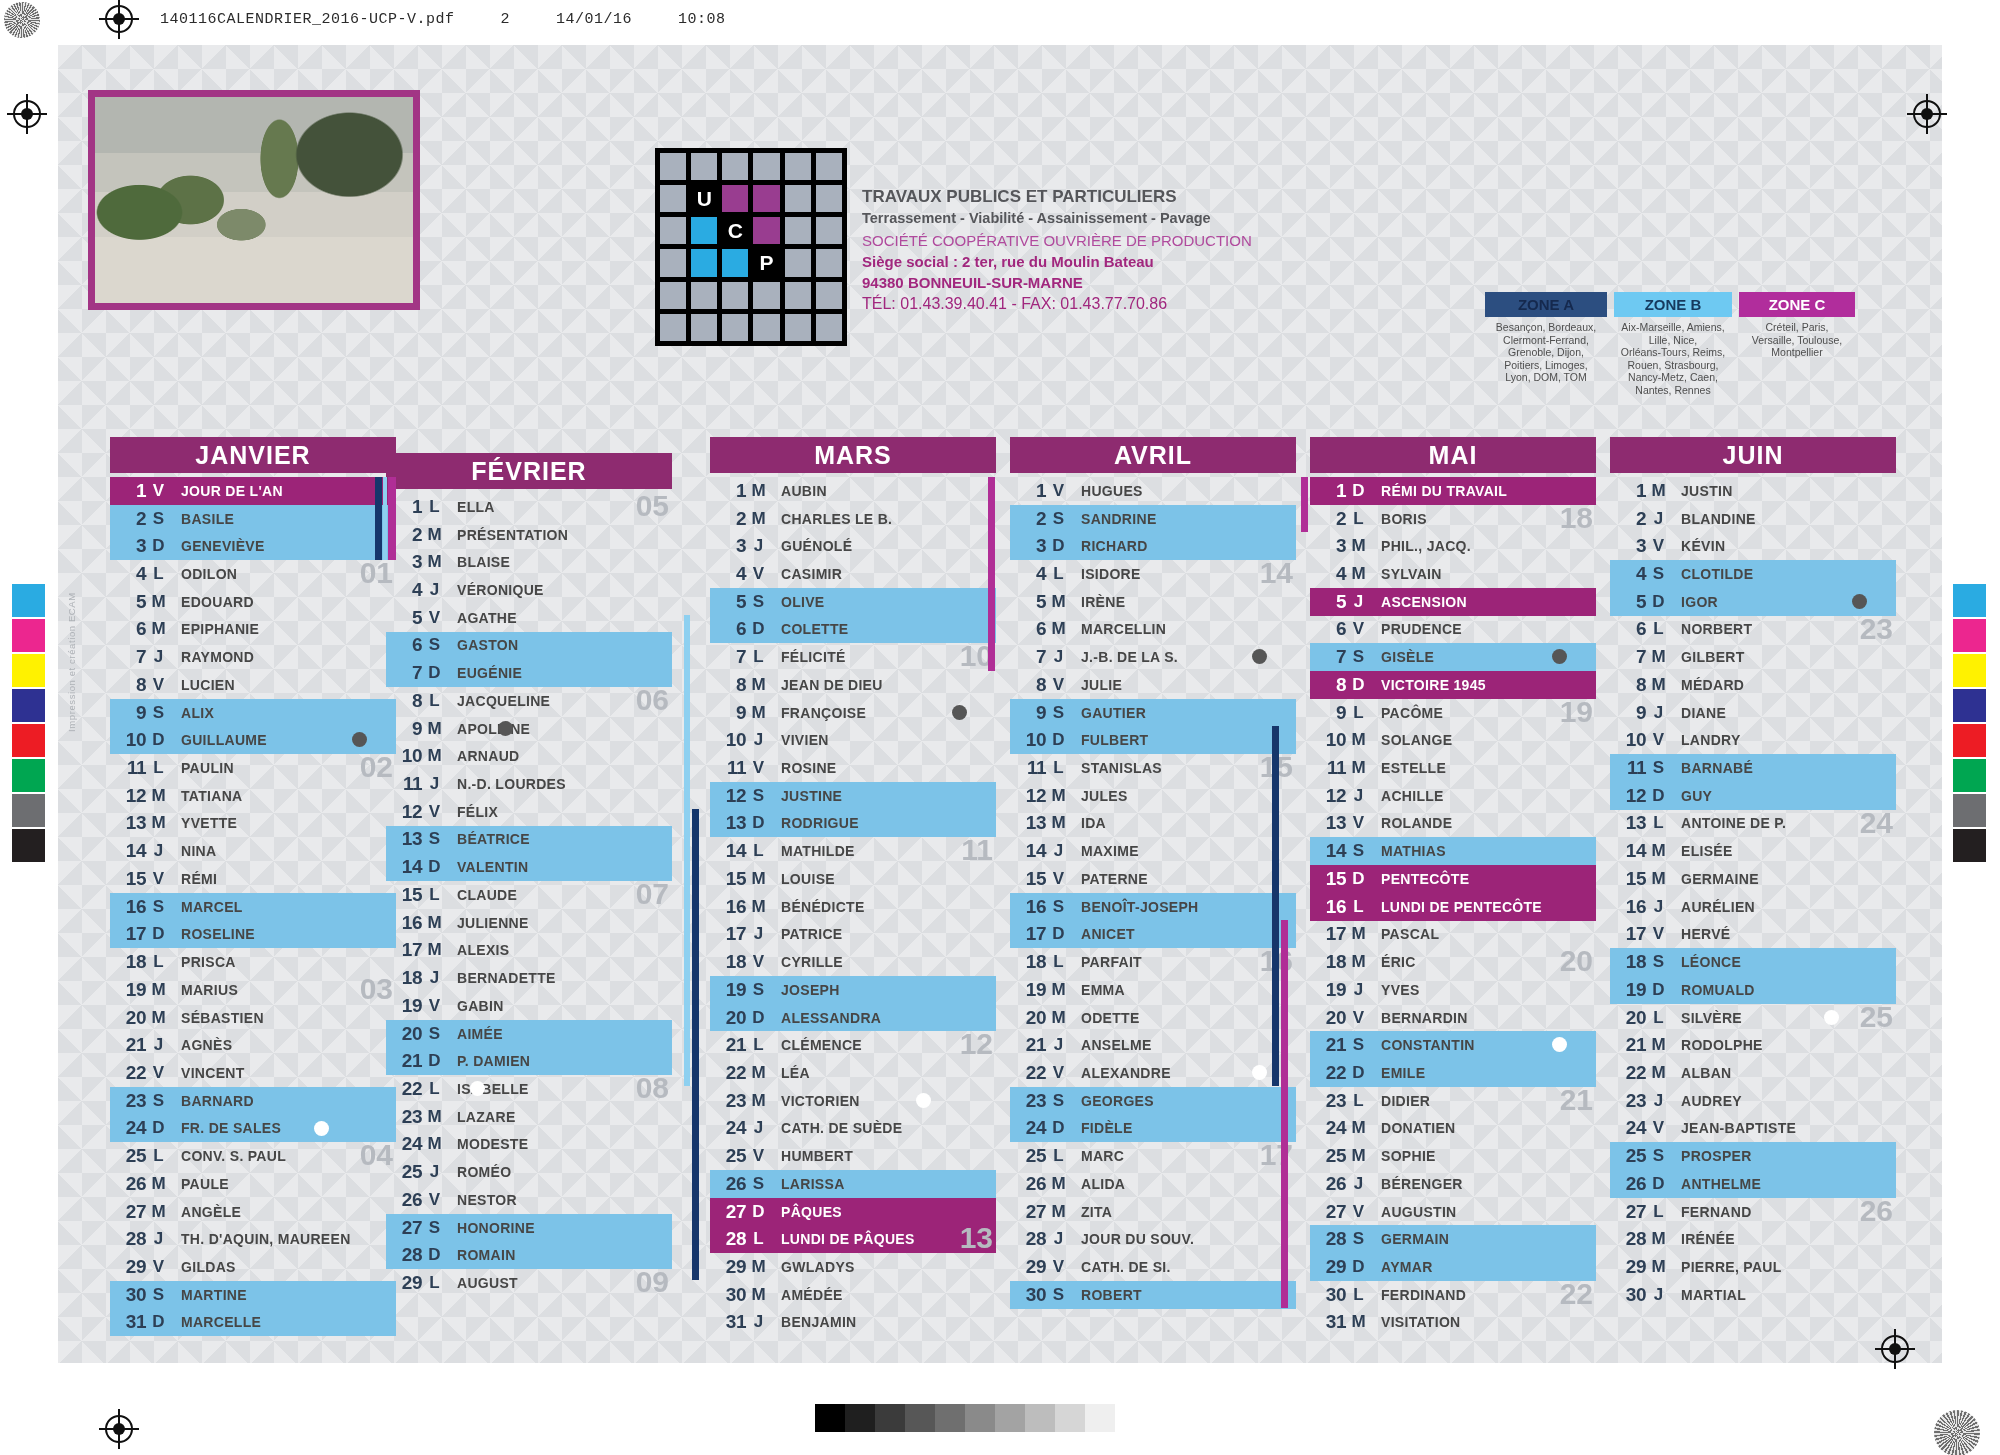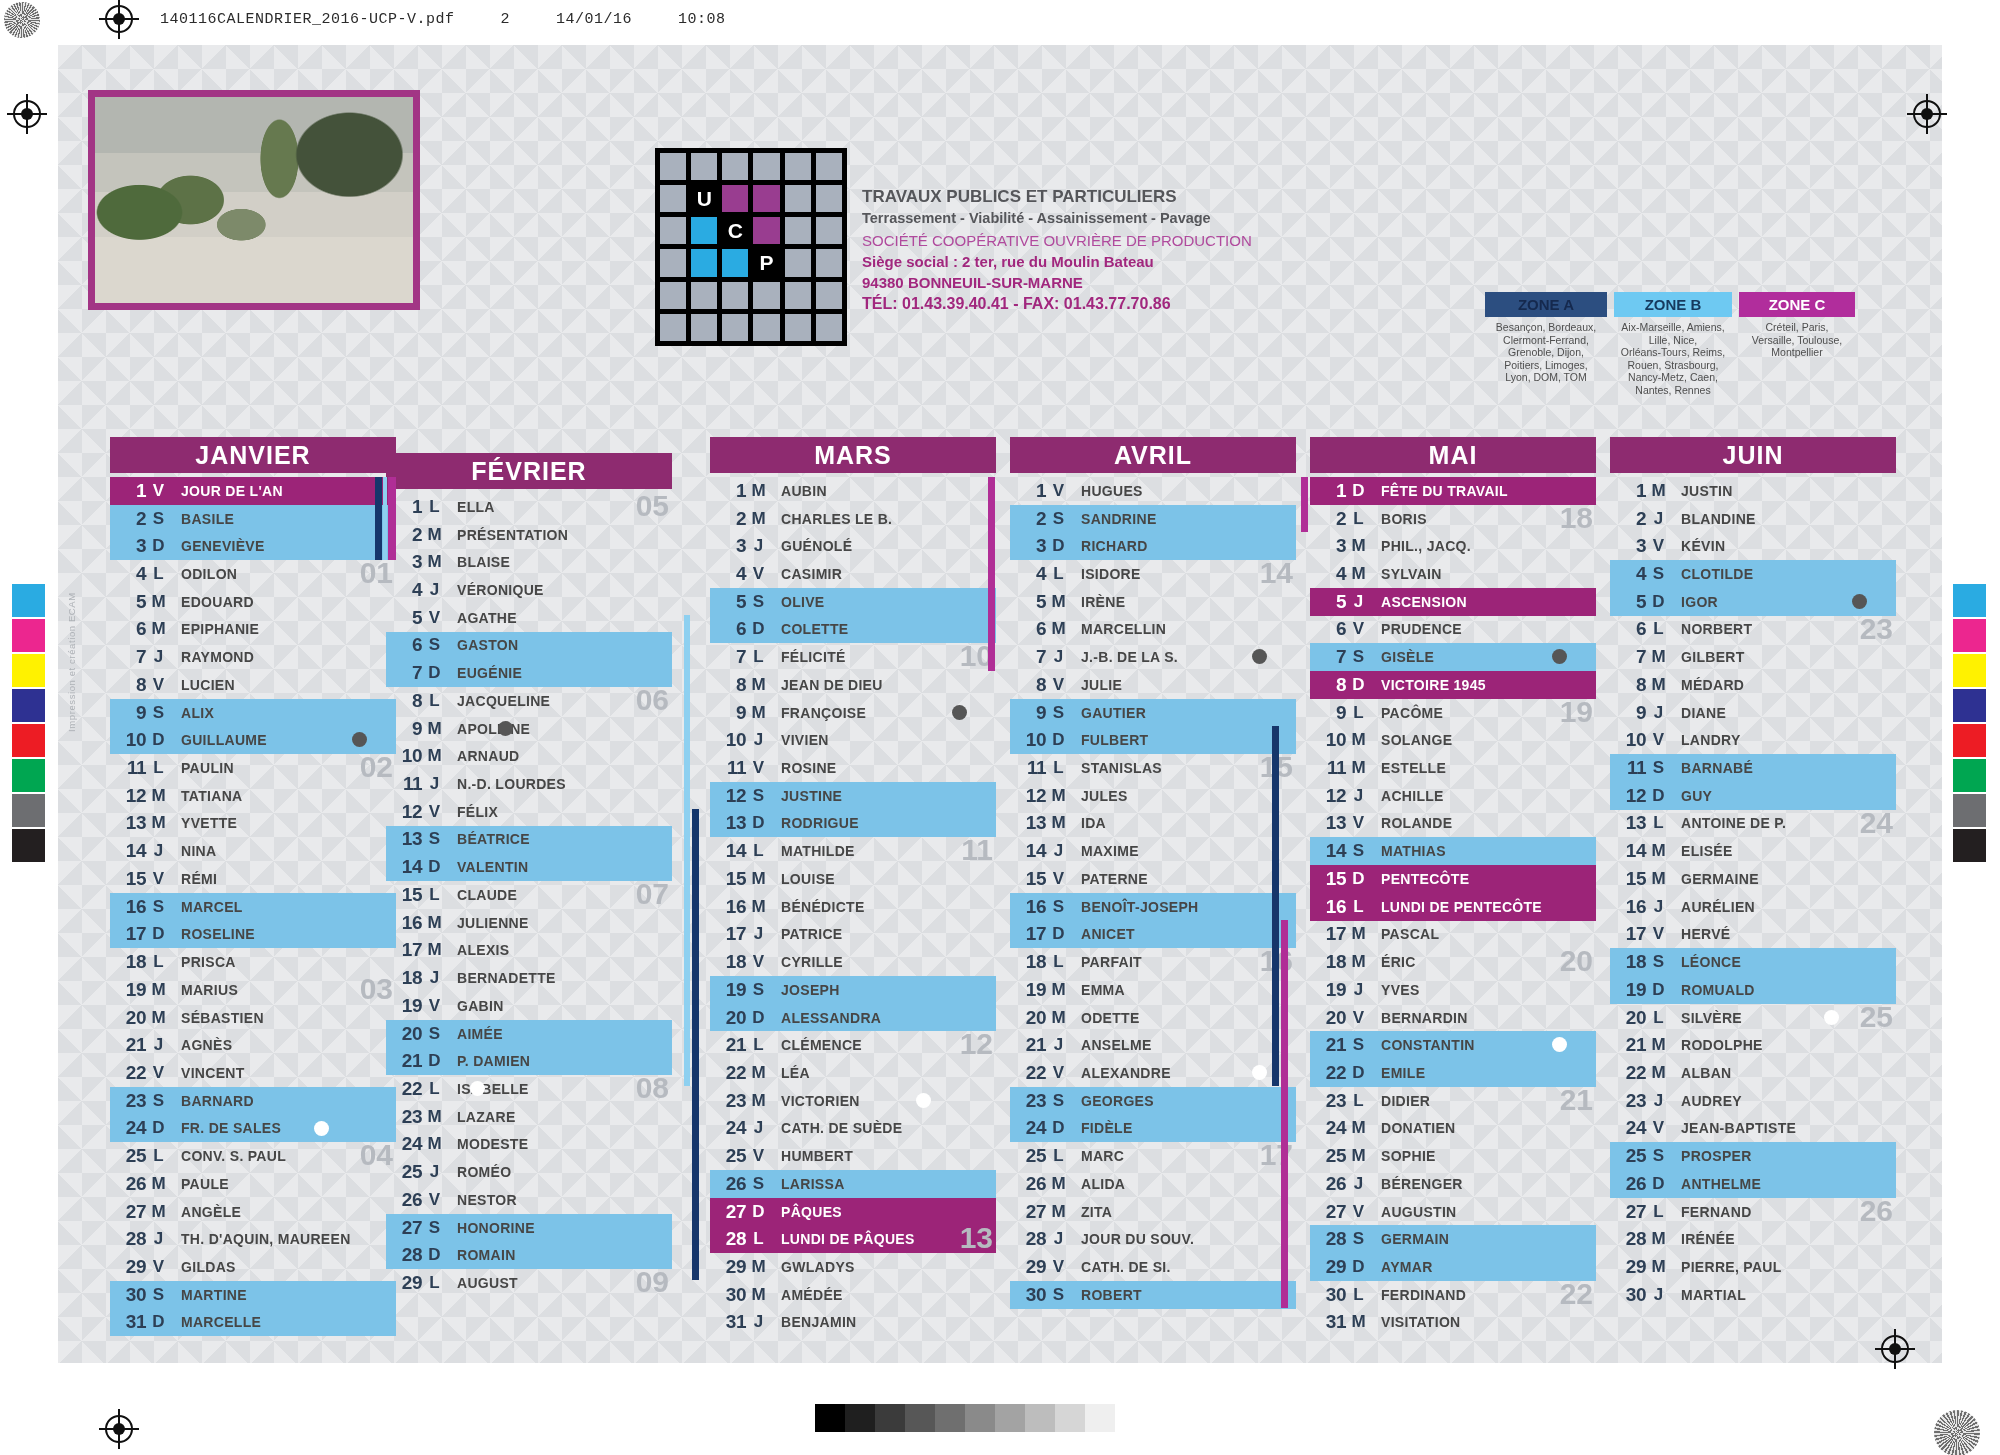--- a/index.html
+++ b/index.html
@@ -42,21 +42,21 @@
   .logo b{display:flex;align-items:center;justify-content:center;color:#fff;
           font-size:21px;font-weight:700;}
   .lg{background:#a9b1bd;} .lk{background:#000;} .lm{background:#993d90;} .lc{background:#2aabe2;}
   .cname{position:absolute;left:862px;top:148px;font-variant:small-caps;font-size:27px;
          font-weight:700;color:#2f2f31;letter-spacing:.5px;}
   .cl1{position:absolute;left:862px;top:187px;font-size:17px;font-weight:700;color:#55565a;}
   .cl2{position:absolute;left:862px;top:210px;font-size:14.5px;font-weight:700;color:#55565a;}
   .cl3{position:absolute;left:862px;top:232px;font-size:15px;color:#b04a9d;}
   .cl4{position:absolute;left:862px;top:253px;font-size:15px;font-weight:700;color:#a1277e;}
   .cl5{position:absolute;left:862px;top:274px;font-size:15px;font-weight:700;color:#a1277e;}
-  .cl6{position:absolute;left:862px;top:295px;font-size:16px;font-weight:700;color:#a1277e;}
+  .cl6{position:absolute;left:862px;top:295px;font-size:16px;font-weight:400;color:#a1277e;}
   .y2016{position:absolute;left:1468px;top:84px;width:404px;text-align:center;font-size:196px;
          line-height:162px;font-weight:400;color:#94388a;letter-spacing:-4px;}
   .calword{position:absolute;left:1476px;top:252px;width:396px;text-align:center;font-size:30px;
            color:#4b4b4b;letter-spacing:15px;}
   .zone{position:absolute;text-align:center;}
   .zl{display:block;margin:0 auto;height:25px;line-height:25px;font-weight:700;font-size:15px;}
   .zc{margin-top:4px;font-size:10.5px;line-height:12.5px;color:#4e4e4e;white-space:pre-line;}
   .credit{position:absolute;left:66px;top:732px;transform:rotate(-90deg);transform-origin:0 0;
           font-size:9.5px;color:#adb1b6;letter-spacing:.6px;white-space:nowrap;}
   
@@ -817,21 +817,21 @@
         <div class="moon d" style="top: 212.32px; left: 242px;"></div>
         <div class="wk" style="top: 259.76px;">19</div>
         <div class="wk" style="top: 509.24px;">20</div>
         <div class="moon w" style="top: 600.4px; left: 242px;"></div>
         <div class="wk" style="top: 647.84px;">21</div>
         <div class="wk" style="top: 841.88px;">22</div>
         <div class="mrows">
           <div class="drow t-h">
             <span class="dn">1</span>
             <span class="dl">D</span>
-            <span class="nm">FÊTE DU TRAVAIL</span>
+            <span class="nm">RÉMI DU TRAVAIL</span>
           </div>
           <div class="drow">
             <span class="dn">2</span>
             <span class="dl">L</span>
             <span class="nm">BORIS</span>
           </div>
           <div class="drow">
             <span class="dn">3</span>
             <span class="dl">M</span>
             <span class="nm">PHIL., JACQ.</span>

